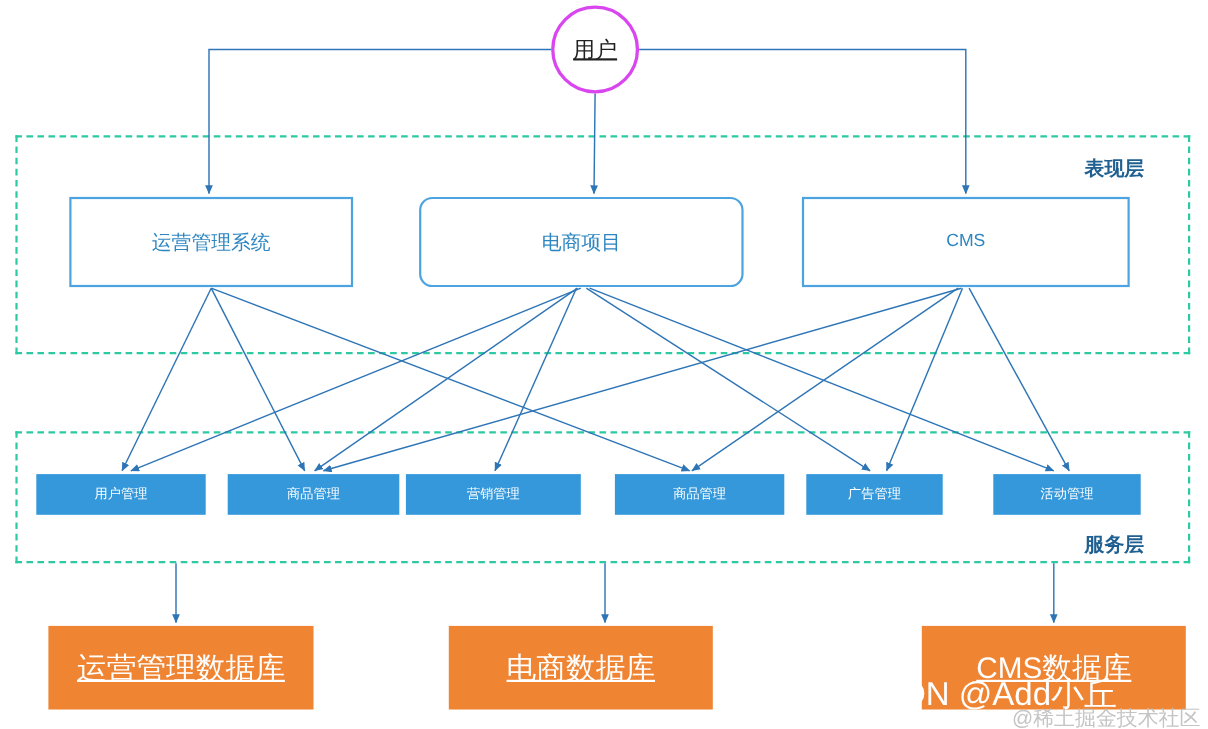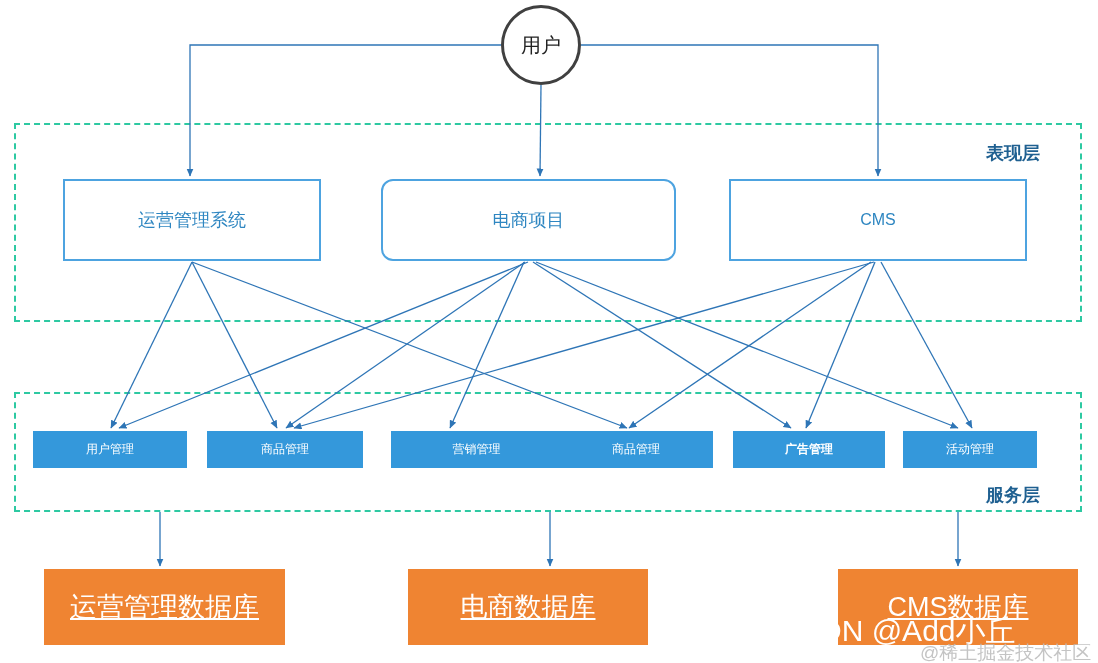--- a/index.html
+++ b/index.html
@@ -9,21 +9,21 @@
     --dash:#2DC9A2;
     --layer-label:#1F6091;
     --svc-fill:#3498DB;
     --db-fill:#EF8432;
   }
   html,body{margin:0;padding:0;background:#fff;}
   body{font-family:"Liberation Sans","DejaVu Sans",sans-serif;}
   #canvas{position:relative;width:1098px;height:663px;background:#fff;overflow:hidden;}
   #edge-layer{position:absolute;left:0;top:0;z-index:1;}
   .node{position:absolute;display:flex;align-items:center;justify-content:center;box-sizing:border-box;z-index:2;background:#fff;}
-  .circle{border:3px solid #404040;border-radius:50%;color:#222;font-size:20px;z-index:3;}
+  .circle{border:3px solid #d946ef;border-radius:50%;color:#222;font-size:20px;z-index:3;text-decoration:underline;}
   .pres{border:2px solid var(--box-border);color:var(--box-text);font-size:18px;}
   .pres.latin{font-size:16px;}
   .layerbox{position:absolute;border:2px dashed var(--dash);box-sizing:border-box;z-index:0;background:transparent;}
   .layerlabel{position:absolute;color:var(--layer-label);font-weight:bold;font-size:18px;z-index:2;}
   .svc{background:var(--svc-fill);color:#fff;font-size:12px;border:none;}
   .db{background:var(--db-fill);color:#fff;font-size:27px;border:none;text-decoration:underline;}
   .wm-white{position:absolute;color:#ffffff;font-size:30px;white-space:nowrap;z-index:4;}
   .wm-gray{position:absolute;color:rgba(190,190,190,0.9);font-size:19px;white-space:nowrap;z-index:5;}
 </style>
 </head>
@@ -64,23 +64,23 @@
   <div class="layerlabel" style="right:58px;top:483px;">服务层</div>
 
   <div class="node circle" style="left:501px;top:5px;width:80px;height:80px;">用户</div>
 
   <div class="node pres" style="left:63px;top:179px;width:258px;height:82px;">运营管理系统</div>
   <div class="node pres" style="left:381px;top:179px;width:295px;height:82px;border-radius:12px;">电商项目</div>
   <div class="node pres latin" style="left:729px;top:179px;width:298px;height:82px;">CMS</div>
 
   <div class="node svc" style="left:33px;top:431px;width:154px;height:37px;">用户管理</div>
   <div class="node svc" style="left:207px;top:431px;width:156px;height:37px;">商品管理</div>
-  <div class="node svc" style="left:391px;top:431px;width:171px;height:37px;">营销管理</div>
+  <div class="node svc" style="left:369px;top:431px;width:159px;height:37px;">营销管理</div>
   <div class="node svc" style="left:559px;top:431px;width:154px;height:37px;">商品管理</div>
-  <div class="node svc" style="left:733px;top:431px;width:152px;height:37px;font-weight:bold;">广告管理</div>
+  <div class="node svc" style="left:733px;top:431px;width:124px;height:37px;">广告管理</div>
   <div class="node svc" style="left:903px;top:431px;width:134px;height:37px;">活动管理</div>
 
   <div class="node db" style="left:44px;top:569px;width:241px;height:76px;">运营管理数据库</div>
   <div class="node db" style="left:408px;top:569px;width:240px;height:76px;">电商数据库</div>
   <div class="node db" style="left:838px;top:569px;width:240px;height:76px;">CMS数据库</div>
 
   <div class="wm-white" style="left:820px;top:611px;">DN @Add小丘</div>
   <div class="wm-gray" style="left:920px;top:640px;">@稀土掘金技术社区</div>
 
 </div>

